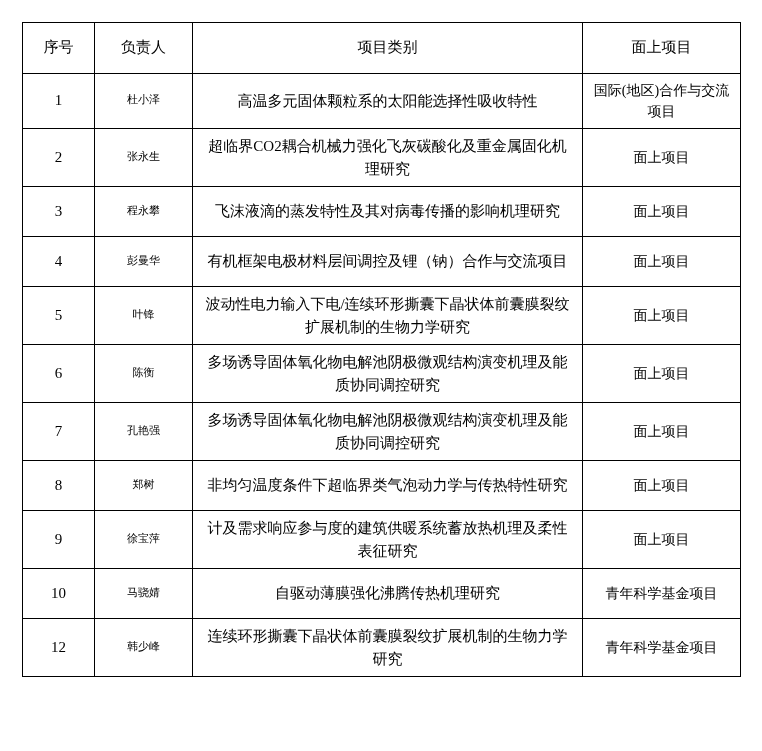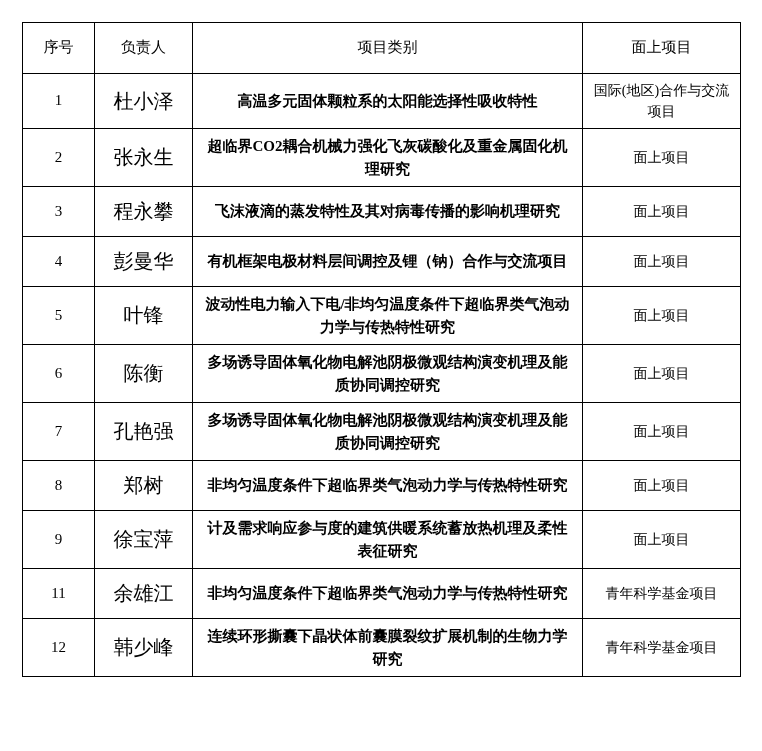--- a/index.html
+++ b/index.html
@@ -42,28 +42,28 @@
   }
   col.c-index { width: 72px; }
   col.c-leader { width: 98px; }
   col.c-name { width: 390px; }
   col.c-category { width: 158px; }
 
   tbody td.idx {
     font-size: 15px;
   }
   tbody td.leader {
-    font-size: 20px;
+    font-size: 11px;
+    font-family: Liberation Mono, monospace;
   }
   tbody td.pname {
     font-size: 15px;
     text-align: center;
     line-height: 1.5;
     padding: 6px 10px;
-    font-weight: bold;
   }
   tbody td.cat {
     font-size: 14px;
     line-height: 1.5;
     padding: 6px 8px;
   }
   tbody tr {
     height: 50px;
   }
 </style>
@@ -107,21 +107,21 @@
       </tr>
       <tr>
         <td class="idx">4</td>
         <td class="leader">彭曼华</td>
         <td class="pname">有机框架电极材料层间调控及锂（钠）合作与交流项目</td>
         <td class="cat">面上项目</td>
       </tr>
       <tr>
         <td class="idx">5</td>
         <td class="leader">叶锋</td>
-        <td class="pname">波动性电力输入下电/非均匀温度条件下超临界类气泡动力学与传热特性研究</td>
+        <td class="pname">波动性电力输入下电/连续环形撕囊下晶状体前囊膜裂纹扩展机制的生物力学研究</td>
         <td class="cat">面上项目</td>
       </tr>
       <tr>
         <td class="idx">6</td>
         <td class="leader">陈衡</td>
         <td class="pname">多场诱导固体氧化物电解池阴极微观结构演变机理及能质协同调控研究</td>
         <td class="cat">面上项目</td>
       </tr>
       <tr>
         <td class="idx">7</td>
@@ -135,23 +135,23 @@
         <td class="pname">非均匀温度条件下超临界类气泡动力学与传热特性研究</td>
         <td class="cat">面上项目</td>
       </tr>
       <tr>
         <td class="idx">9</td>
         <td class="leader">徐宝萍</td>
         <td class="pname">计及需求响应参与度的建筑供暖系统蓄放热机理及柔性表征研究</td>
         <td class="cat">面上项目</td>
       </tr>
       <tr>
-        <td class="idx">11</td>
-        <td class="leader">余雄江</td>
-        <td class="pname">非均匀温度条件下超临界类气泡动力学与传热特性研究</td>
+        <td class="idx">10</td>
+        <td class="leader">马骁婧</td>
+        <td class="pname">自驱动薄膜强化沸腾传热机理研究</td>
         <td class="cat">青年科学基金项目</td>
       </tr>
       <tr>
         <td class="idx">12</td>
         <td class="leader">韩少峰</td>
         <td class="pname">连续环形撕囊下晶状体前囊膜裂纹扩展机制的生物力学研究</td>
         <td class="cat">青年科学基金项目</td>
       </tr>
     </tbody>
   </table>

